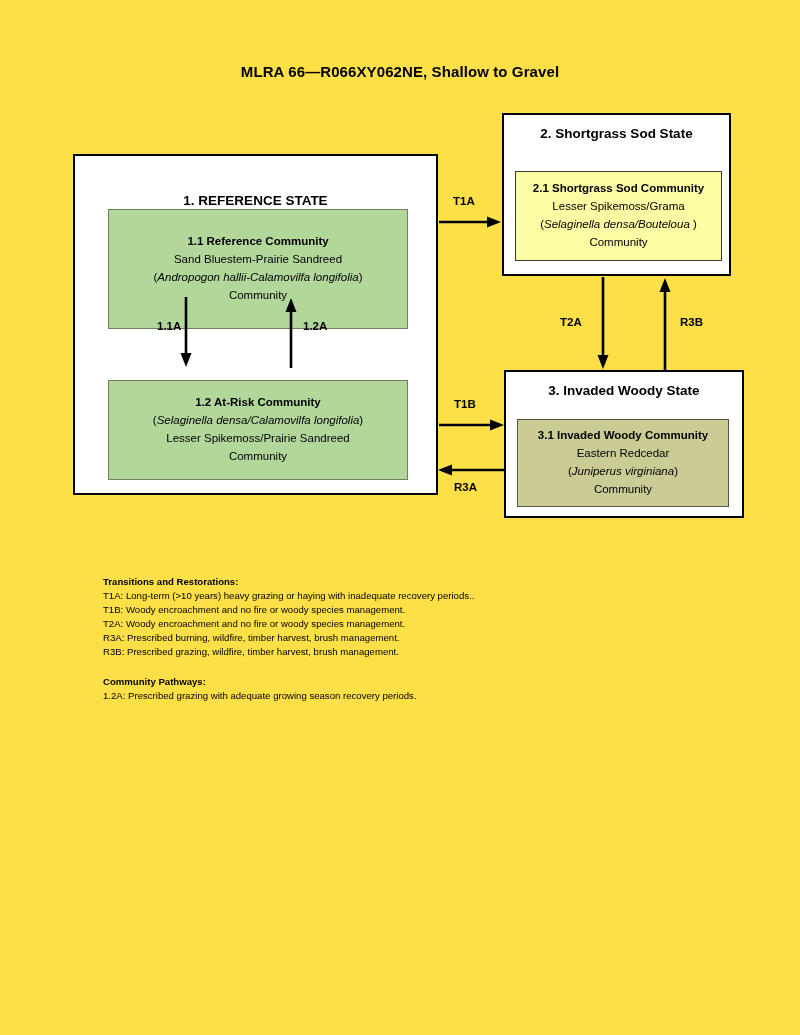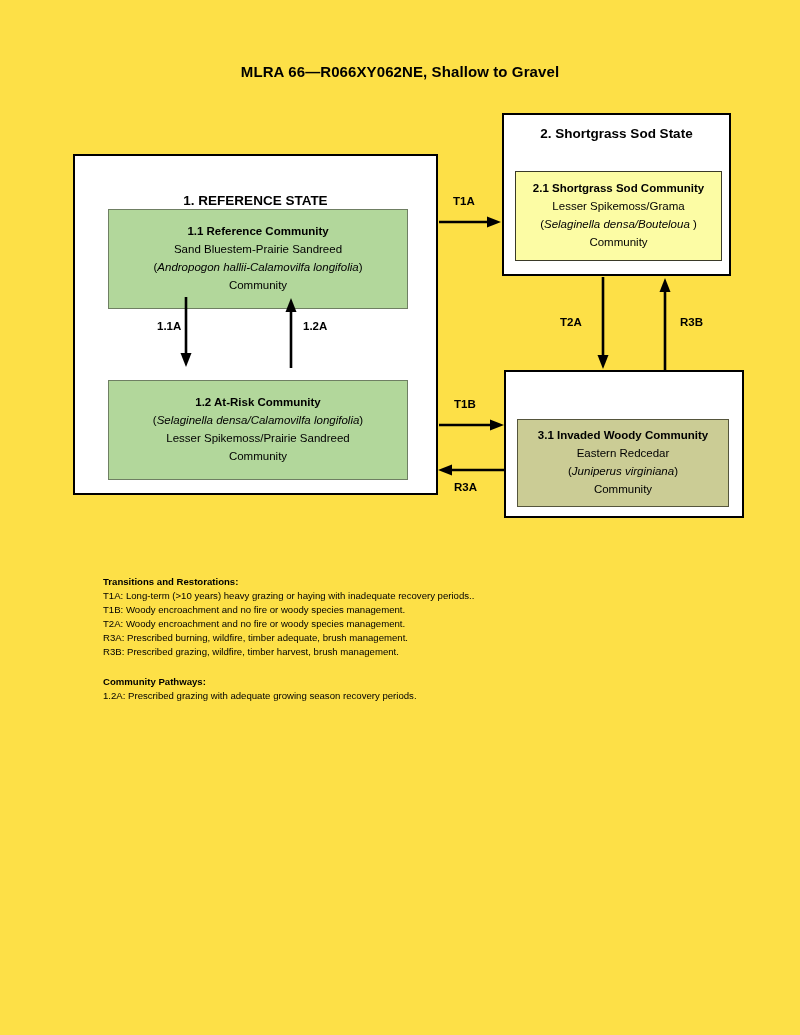--- a/index.html
+++ b/index.html
@@ -115,21 +115,21 @@
       <div class="c-line">
         <span class="roman">(</span><span style="font-style:italic">Selaginella densa/Bouteloua</span><span class="roman"> )</span>
       </div>
       <div class="c-line">Community</div>
     </div>
   </div>
 
   <div class="state-box" style="left:73px; top:154px; width:365px; height:341px;">
     <div class="state-title" style="top:1px;margin-top:36px;">1. REFERENCE STATE</div>
 
-    <div class="community-box green" style="left:33px; top:41px; width:300px; height:100px;">
+    <div class="community-box green" style="left:33px; top:41px; width:300px; height:120px;">
       <div class="c-head">1.1 Reference Community</div>
       <div class="c-line">Sand Bluestem-Prairie Sandreed</div>
       <div class="c-line">
         <span class="roman">(</span><span style="font-style:italic">Andropogon hallii-Calamovilfa longifolia</span><span class="roman">)</span>
       </div>
       <div class="c-line">Community</div>
     </div>
 
     <div class="community-box green" style="left:33px; top:212px; width:300px; height:100px;">
       <div class="c-head">1.2 At-Risk Community</div>
@@ -151,20 +151,21 @@
     <div class="arrow" style="left:209px; top:141px; width:14px; height:71px;">
       <svg width="14" height="71" viewBox="0 0 14 71">
         <line x1="7" y1="71" x2="7" y2="10" stroke="#000" stroke-width="2.6"></line>
         <polygon points="7,1 1.5,15 12.5,15" fill="#000"></polygon>
       </svg>
     </div>
     <div class="arrow-label" style="left:228px; top:164px;">1.2A</div>
   </div>
 
   <div class="state-box" style="left:504px; top:370px; width:240px; height:148px;">
+    <div class="state-title" style="top:11px;">3. Invaded Woody State</div>
     <div class="community-box tan" style="left:11px; top:35px; width:212px; height:88px;">
       <div class="c-head">3.1 Invaded Woody Community</div>
       <div class="c-line">Eastern Redcedar</div>
       <div class="c-line">
         <span class="roman">(</span><span style="font-style:italic">Juniperus virginiana</span><span class="roman">)</span>
       </div>
       <div class="c-line">Community</div>
     </div>
   </div>
 
@@ -206,21 +207,21 @@
       <polygon points="7,1 1.5,15 12.5,15" fill="#000"></polygon>
     </svg>
   </div>
   <div class="arrow-label" style="left:680px; top:316px;">R3B</div>
 
   <div class="legend" style="top:575px;">
     <div class="legend-heading">Transitions and Restorations:</div>
     <div class="legend-line">T1A: Long-term (&gt;10 years) heavy grazing or haying with inadequate recovery periods..</div>
     <div class="legend-line">T1B: Woody encroachment and no fire or woody species management.</div>
     <div class="legend-line">T2A: Woody encroachment and no fire or woody species management.</div>
-    <div class="legend-line">R3A: Prescribed burning, wildfire, timber adequate, brush management.</div>
+    <div class="legend-line">R3A: Prescribed burning, wildfire, timber harvest, brush management.</div>
     <div class="legend-line">R3B: Prescribed grazing, wildfire, timber harvest, brush management.</div>
   </div>
 
   <div class="legend" style="top:675px;">
     <div class="legend-heading">Community Pathways:</div>
     <div class="legend-line">1.2A: Prescribed grazing with adequate growing season recovery periods.</div>
   </div>
 
 </div>
 

